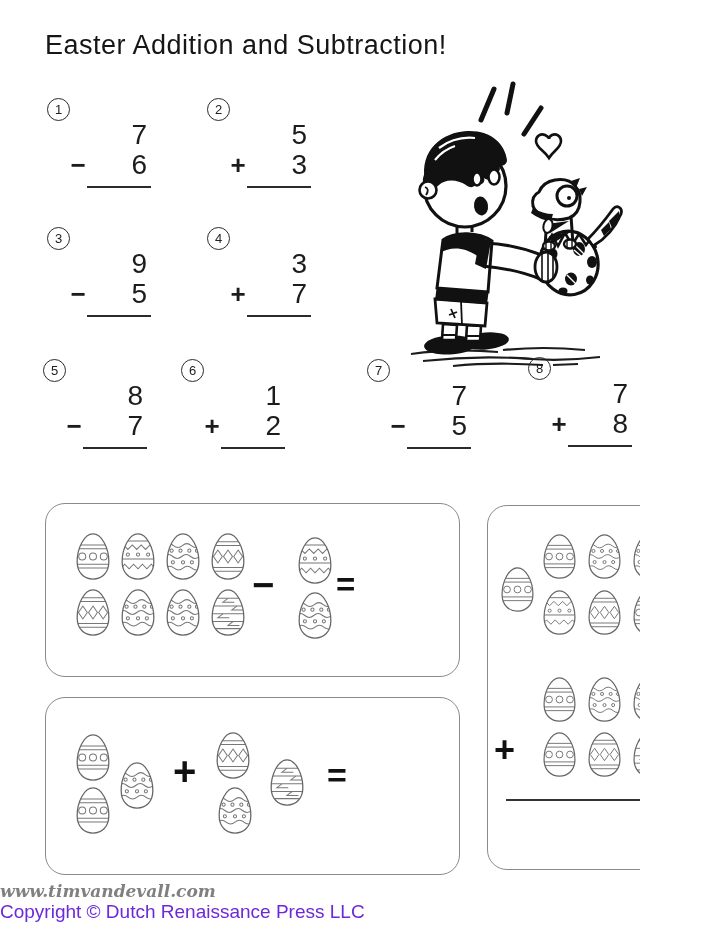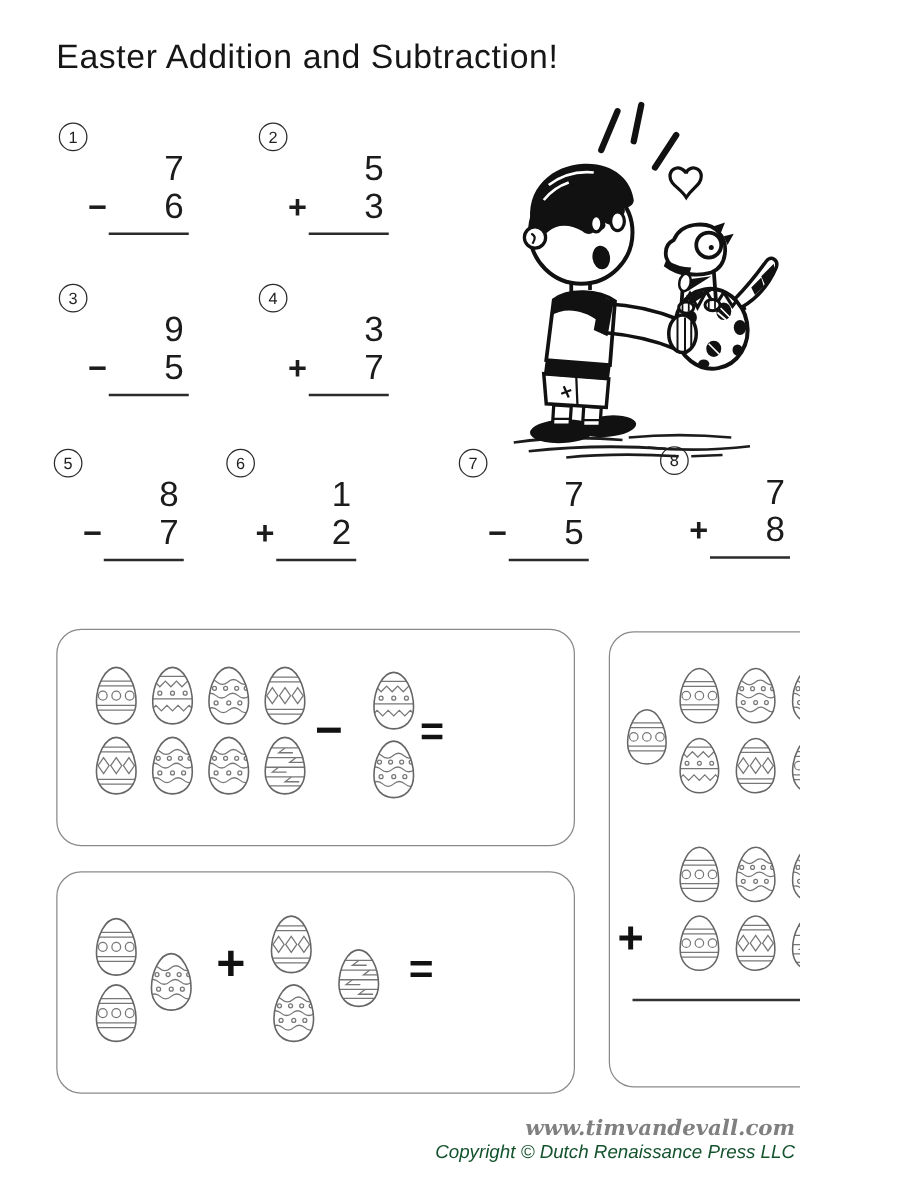--- a/index.html
+++ b/index.html
@@ -26,24 +26,24 @@
          border-top:2.2px solid #2b2b2b;}
   
   .ebox{
     position:absolute;border:1.5px solid #8a8a8a;border-radius:20px;background:#fff;
   }
   .egg{position:absolute;display:block;}
   .egg svg{display:block;width:100%;height:100%;}
   .big-op{position:absolute;font-weight:bold;color:#111;line-height:1;}
   .vline{position:absolute;height:0;border-top:2.2px solid #333;}
   
-  .footer{position:absolute;left:0;right:4px;text-align:right;margin-top:12px;}
+  .footer{position:absolute;left:0;right:17px;text-align:left;}
   .site{font-family:"DejaVu Serif",serif;font-style:italic;font-weight:600;
         font-size:17px;color:#808080;}
-  .copyright{font-size:15px;color:#14532d;font-family:"Liberation Sans",sans-serif;font-style:italic;}
+  .copyright{font-size:19px;color:#6d28d9;font-family:"Liberation Sans",sans-serif;}
   .illu{position:absolute;left:393px;top:78px;width:290px;height:300px;}
 </style>
 </head>
 <body>
 
 <div class="page">
 
   <h1 class="title">Easter Addition and Subtraction!</h1>
 
   <div class="problem" style="left:47px;top:98px">

